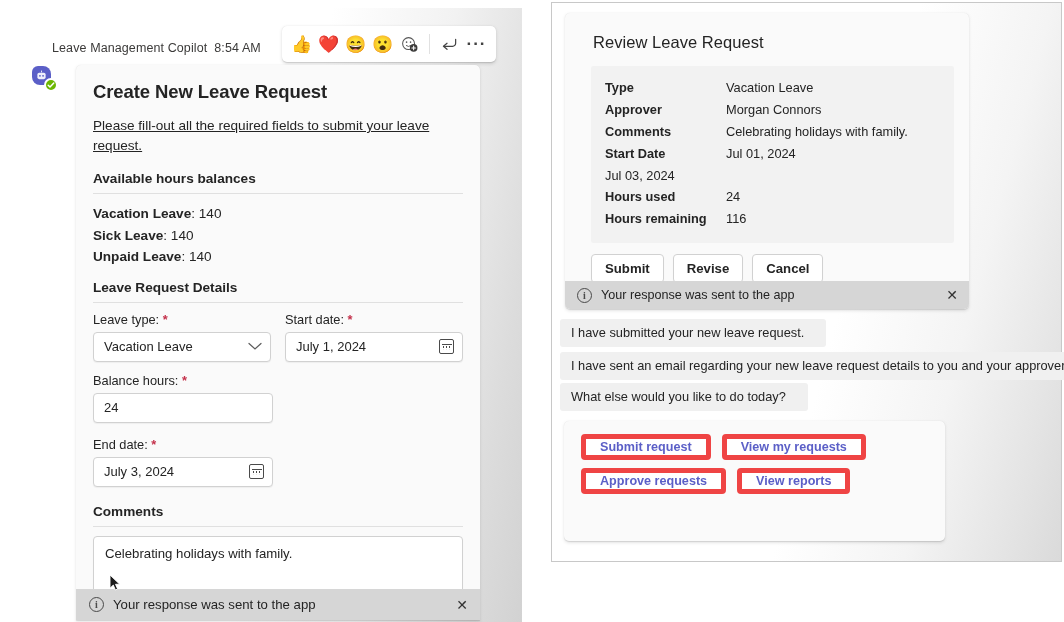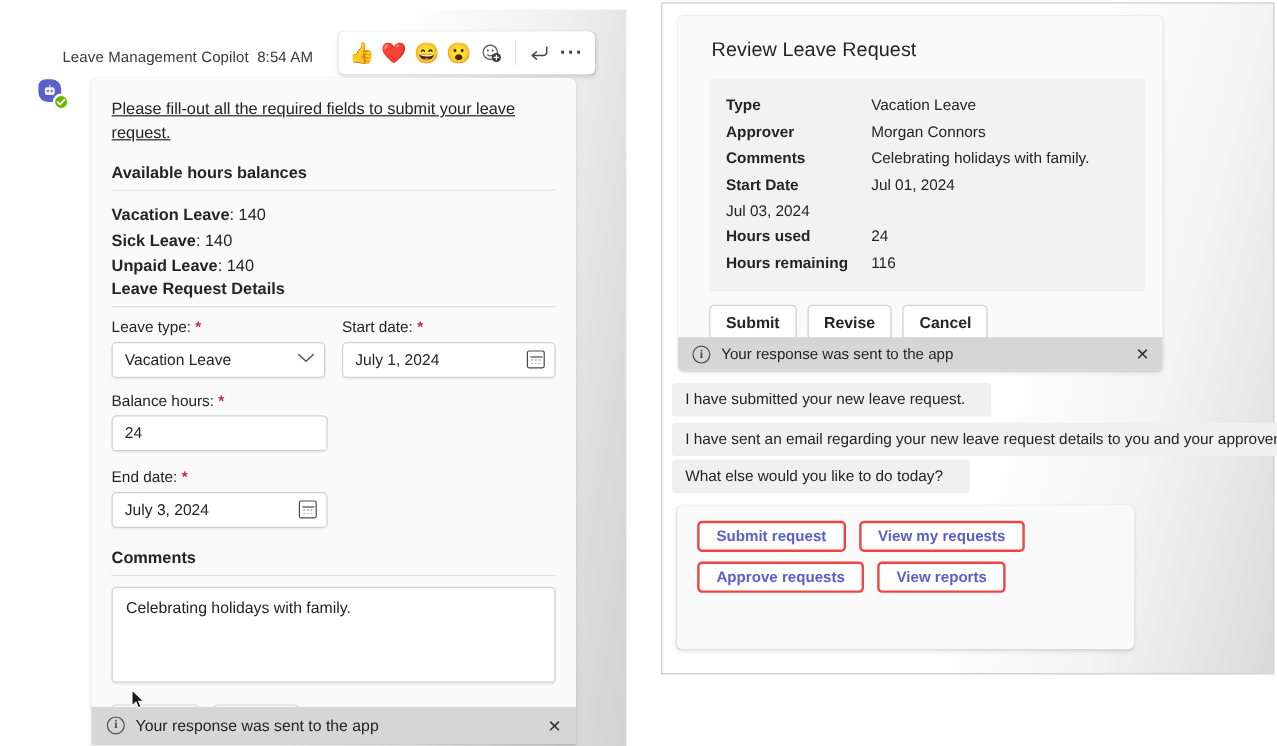--- a/index.html
+++ b/index.html
@@ -69,21 +69,21 @@
     font-size: 18.5px; font-weight: bold; color: #242424;
     letter-spacing: -.1px; margin-bottom: 13px;
   }
   .lcard .intro { font-size: 13.6px; color: #242424; line-height: 1.45; margin-bottom: 16px; text-decoration: underline; }
   .sect-title { font-size: 13.6px; font-weight: bold; color: #242424; margin-bottom: 7px; }
   .hr { height: 1px; background: #e0e0e0; margin-bottom: 9px; }
 
   .bal-line { font-size: 13.6px; color: #242424; line-height: 1.58; }
   .bal-line b { font-weight: bold; }
 
-  .sect-title2 { font-size: 13.6px; font-weight: bold; color: #242424; margin-top: 0; margin-bottom: 7px; }
+  .sect-title2 { font-size: 13.6px; font-weight: bold; color: #242424; margin-top: 12px; margin-bottom: 7px; }
 
   .field-grid { display: flex; gap: 14px; }
   .fcol { width: 180px; }
   .flabel { font-size: 12.8px; color: #242424; margin-bottom: 5px; }
   .req { color: #c4314b; font-weight: bold; }
 
   .ctrl {
     height: 30px; background: #ffffff; border: 1px solid #d1d1d1;
     border-radius: 4px; display: flex; align-items: center;
     padding: 0 8px 0 10px; font-size: 13px; color: #242424;
@@ -188,21 +188,21 @@
   .suggest-card {
     position: absolute; left: 564px; top: 421px;
     width: 381px; height: 120px;
     background: #fafafa; border-radius: 5px;
     box-shadow: 0 1.6px 3.6px rgba(0,0,0,.10), 0 .3px .9px rgba(0,0,0,.10);
     padding: 13px 0 0 17px;
   }
   .srow { display: flex; gap: 11px; margin-bottom: 8px; }
   .sbtn {
     height: 26px; padding: 0 14px; background: #ffffff;
-    border: 2px solid #ef4444; border-radius: 4px;
+    border: 5px solid #ef4444; border-radius: 4px;
     font-size: 12.6px; font-weight: bold; color: #5b5fc7;
     display: flex; align-items: center; justify-content: center;
     font-family: "Liberation Sans", sans-serif; cursor: pointer;
     white-space: nowrap;
   }
 </style>
 </head>
 <body>
 
 <div id="root">
@@ -249,20 +249,21 @@
         <svg width="19" height="17" viewBox="0 0 20 18">
             <path d="M16.5 3.5 v4.2 a3.2 3.2 0 0 1 -3.2 3.2 H4.2" stroke="#444" stroke-width="1.3" fill="none" stroke-linecap="round"></path>
             <path d="M7.4 7.7 L3.6 10.9 L7.4 14.1" stroke="#444" stroke-width="1.3" fill="none" stroke-linecap="round" stroke-linejoin="round"></path>
           </svg>
       </div>
       <div class="rx-glyph" style="font-size:17px;font-weight:bold;letter-spacing:1px;">···</div>
     </div>
 
     <div class="lcard">
       <div class="lcard-body">
+        <h1>Create New Leave Request</h1>
         <div class="intro">Please fill-out all the required fields to submit your leave request.</div>
 
         <div class="sect-title">Available hours balances</div>
         <div class="hr"></div>
 
         <div class="bal-line"><b>Vacation Leave</b>: <span>140</span></div>
         <div class="bal-line"><b>Sick Leave</b>: <span>140</span></div>
         <div class="bal-line"><b>Unpaid Leave</b>: <span>140</span></div>
 
         <div class="sect-title2">Leave Request Details</div>

